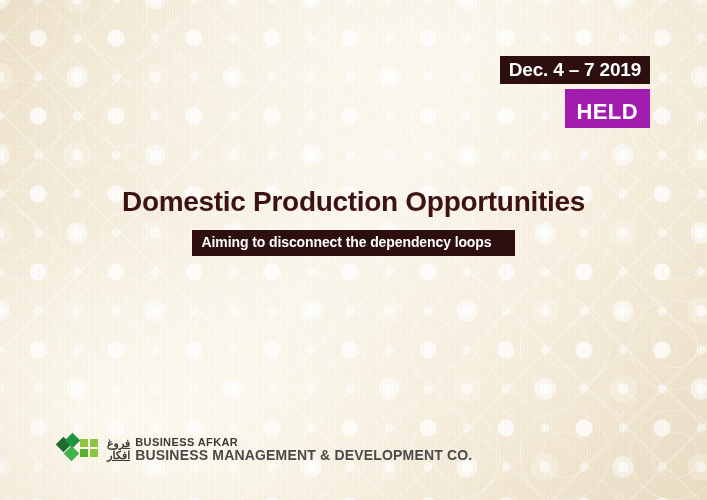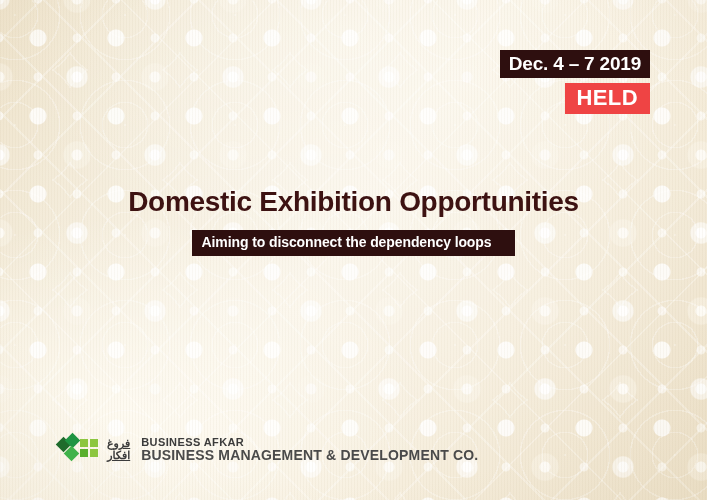--- a/index.html
+++ b/index.html
@@ -85,45 +85,45 @@
     position:absolute; inset:0;
     background:
       radial-gradient(ellipse 95% 95% at 50% 45%,
         rgba(255,255,255,.28) 0%, rgba(255,255,255,0) 55%,
         rgba(214,197,162,.28) 100%);
   }
 
   
   .badges {
     position:absolute;
-    top:50px; right:57px;
+    top:56px; right:57px;
     display:flex; flex-direction:column;
     align-items:flex-end;
     z-index:5;
   }
 
   .badge-date {
     background:#2e0f0f;
     color:#ffffff;
     font-size:19px;
     font-weight:bold;
     letter-spacing:-.2px;
     padding:3px 9px 4px 9px;
     line-height:1.12;
     white-space:nowrap;
   }
 
   .badge-held {
     margin-top:5px;
-    background:#ef4444;
+    background:#a21caf;
     color:#ffffff;
     font-size:22px;
     font-weight:bold;
     letter-spacing:.4px;
-    padding:3px 12px 3px 12px;
+    padding:11px 12px 3px 12px;
     line-height:1.12;
     white-space:nowrap;
   }
 
   
   .title-block {
     position:absolute;
     top:184px; left:0; right:0;
     text-align:center;
     z-index:5;
@@ -190,21 +190,21 @@
   .sq { width:8px; height:8px; }
   .sq-1 { left:22px; top:2px;  background:#8cc63f; }
   .sq-2 { left:32px; top:2px;  background:#8cc63f; }
   .sq-3 { left:22px; top:12px; background:#5aaf2e; }
   .sq-4 { left:32px; top:12px; background:#8cc63f; }
 
   .logo-fa {
     font-size:11px;
     color:#3c3c3c;
     line-height:1.05;
-    margin-right:11px;
+    margin-right:5px;
     direction:rtl;
     font-weight:bold;
     flex:0 0 auto;
     text-decoration:underline;
   }
   .logo-fa span { display:block; }
 
   .logo-text { line-height:1.12; }
   .logo-name {
     font-size:11px;
@@ -234,21 +234,21 @@
   <div class="bg-weave"></div>
   <div class="bg-vignette"></div>
 
   <div class="badges">
     <div class="badge-date">Dec. 4 – 7 2019</div>
     <div class="badge-held">HELD</div>
   </div>
 
   <div class="title-block">
 
-    <div class="title-line">Domestic Exhibition Opportunities</div>
+    <div class="title-line">Domestic Production Opportunities</div>
 
 
     <div class="subtitle-wrap">
       <span class="subtitle">Aiming to disconnect the dependency loops</span>
     </div>
   </div>
 
   <div class="logo">
 
     <div class="logo-mark">

